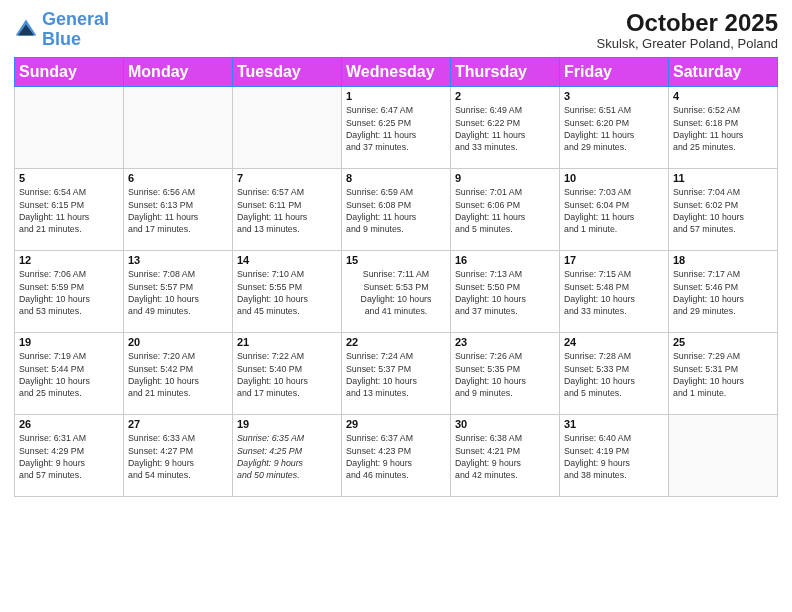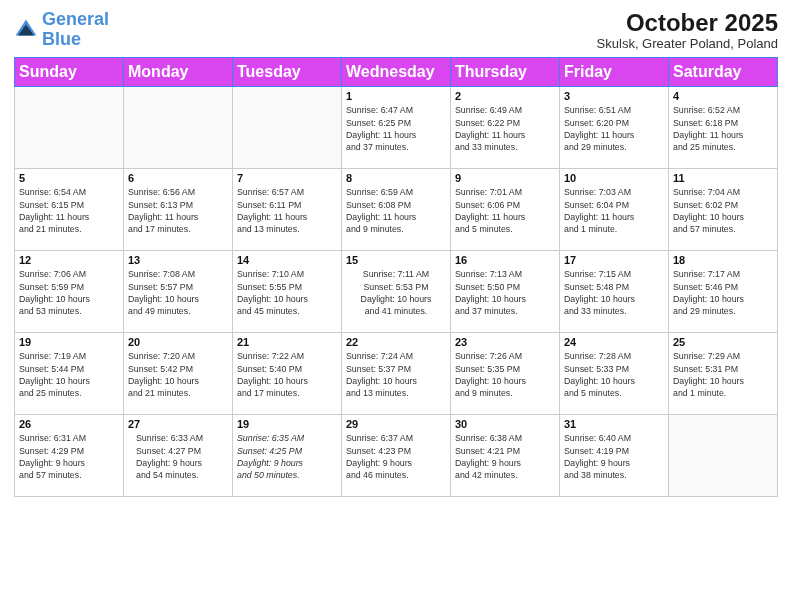--- a/index.html
+++ b/index.html
@@ -312,21 +312,21 @@
         <tr>
           <td>
             <span class="day-num">26</span>
             <div class="day-info" style="white-space: pre-line;">Sunrise: 6:31 AM
 Sunset: 4:29 PM
 Daylight: 9 hours
 and 57 minutes.</div>
           </td>
           <td>
             <span class="day-num">27</span>
-            <div class="day-info" style="white-space: pre-line; margin-left: 8px;">Sunrise: 6:33 AM
+            <div class="day-info" style="white-space: pre-line;">Sunrise: 6:33 AM
 Sunset: 4:27 PM
 Daylight: 9 hours
 and 54 minutes.</div>
           </td>
           <td>
             <span class="day-num">19</span>
             <div class="day-info" style="white-space: pre-line; font-style: italic;">Sunrise: 6:35 AM
 Sunset: 4:25 PM
 Daylight: 9 hours
 and 50 minutes.</div>

